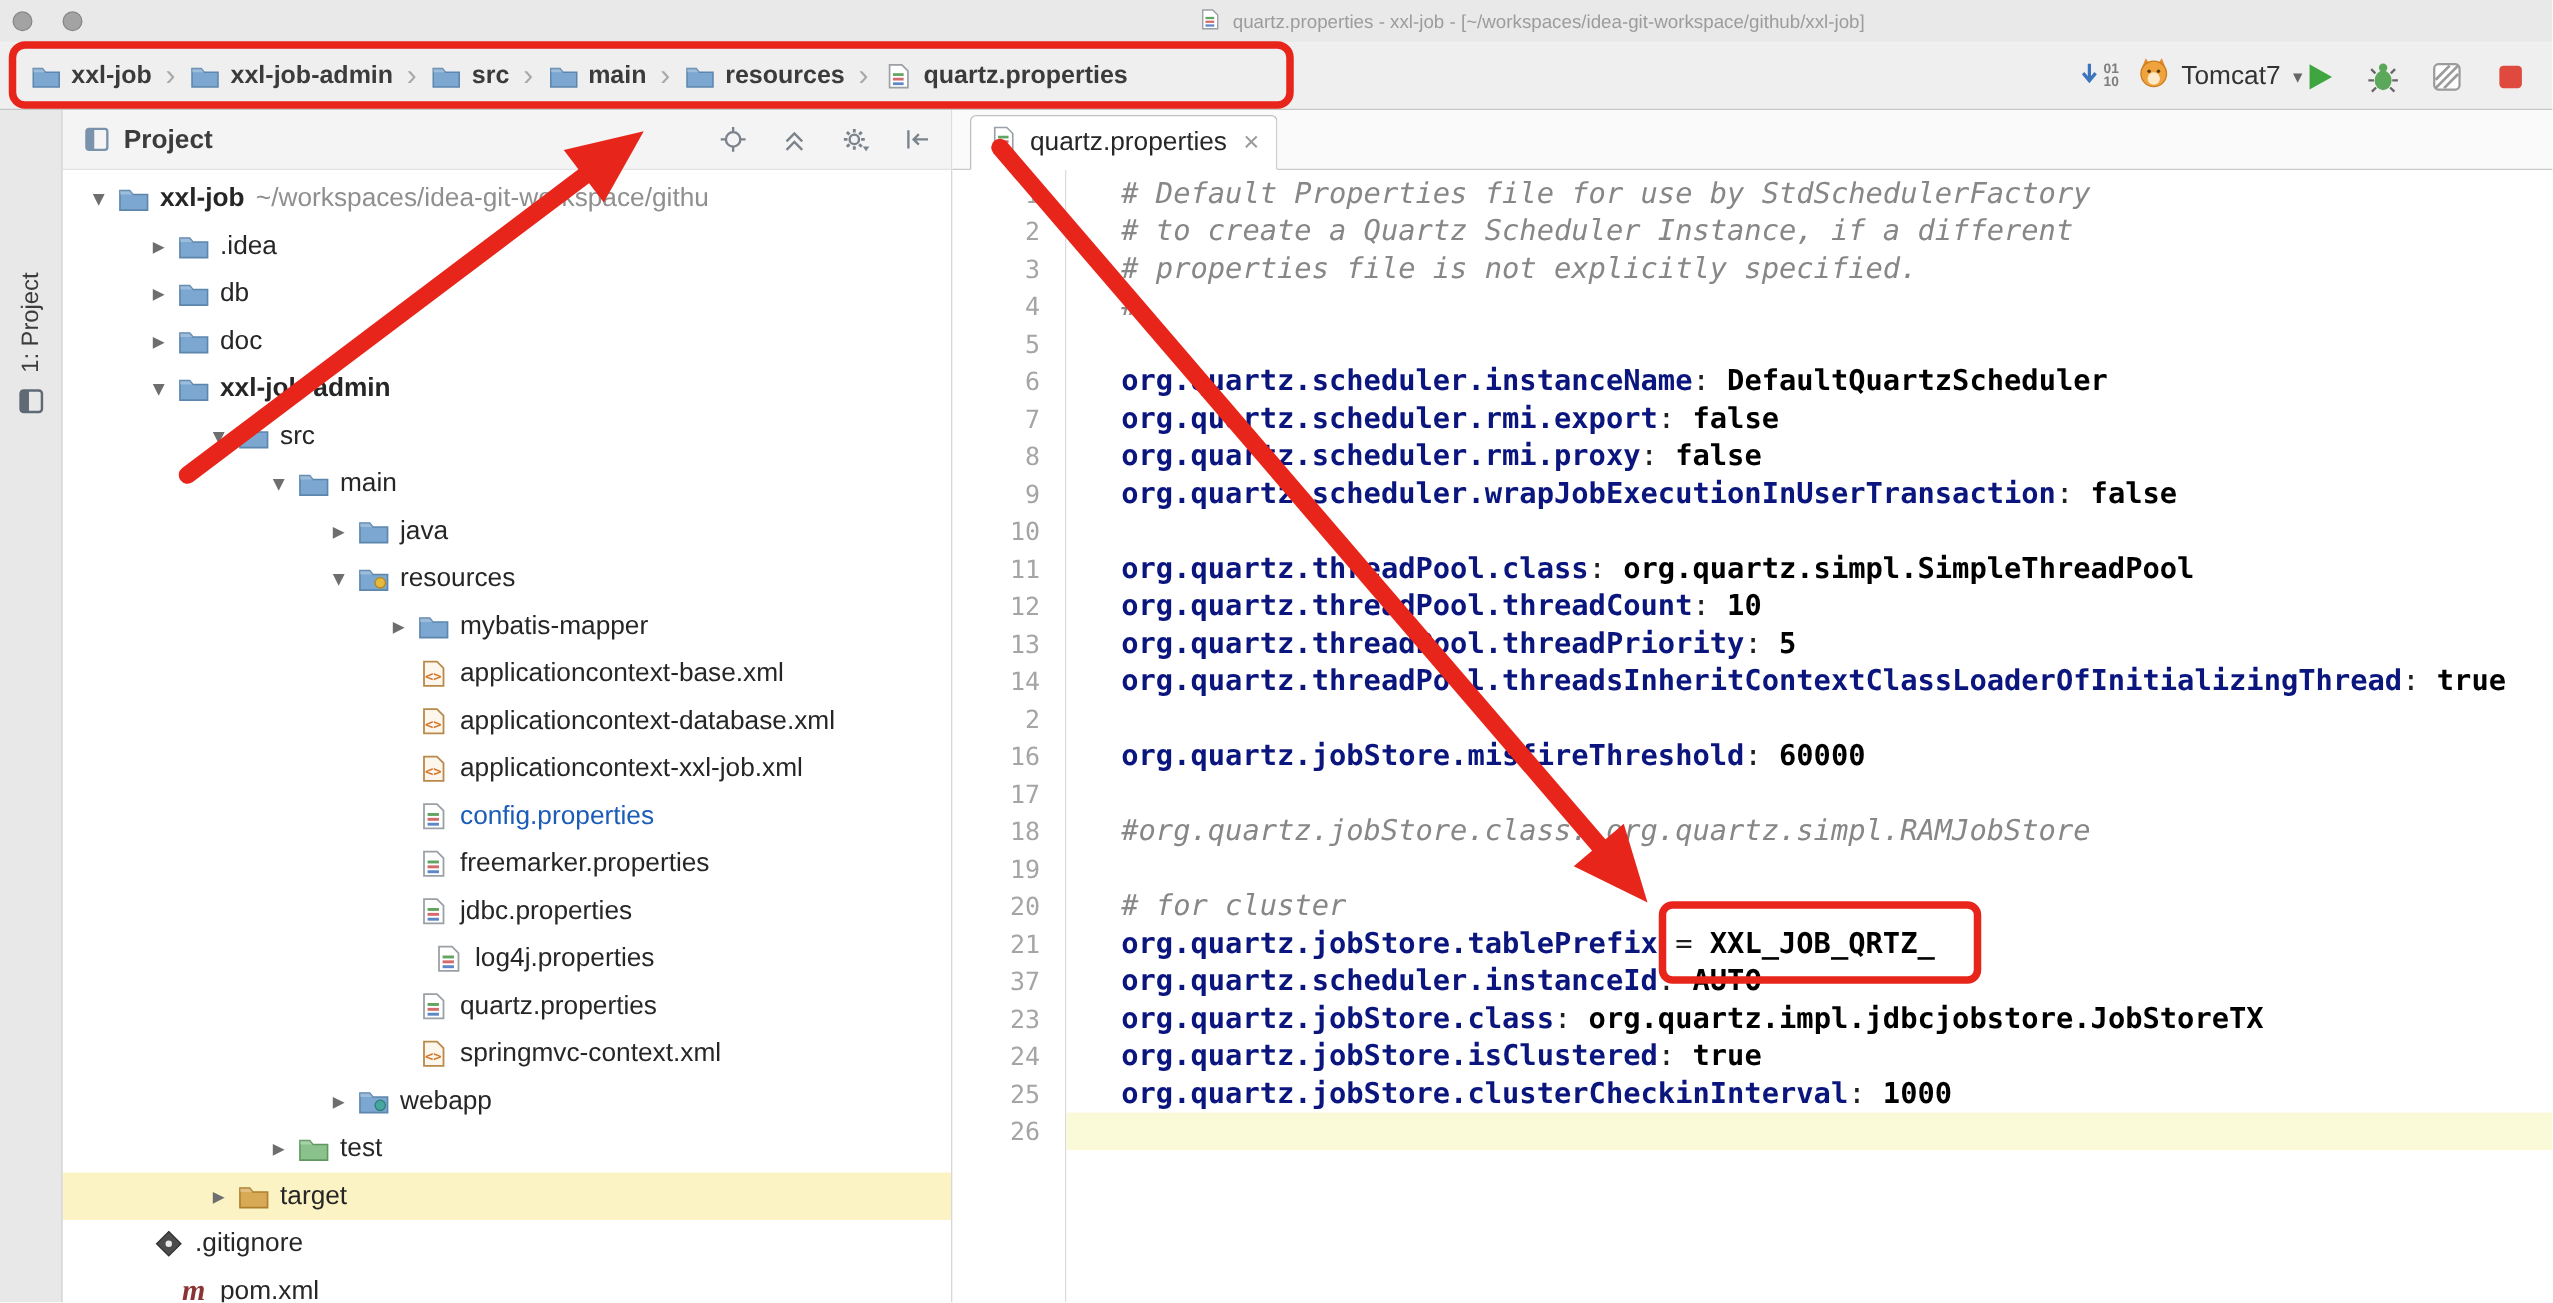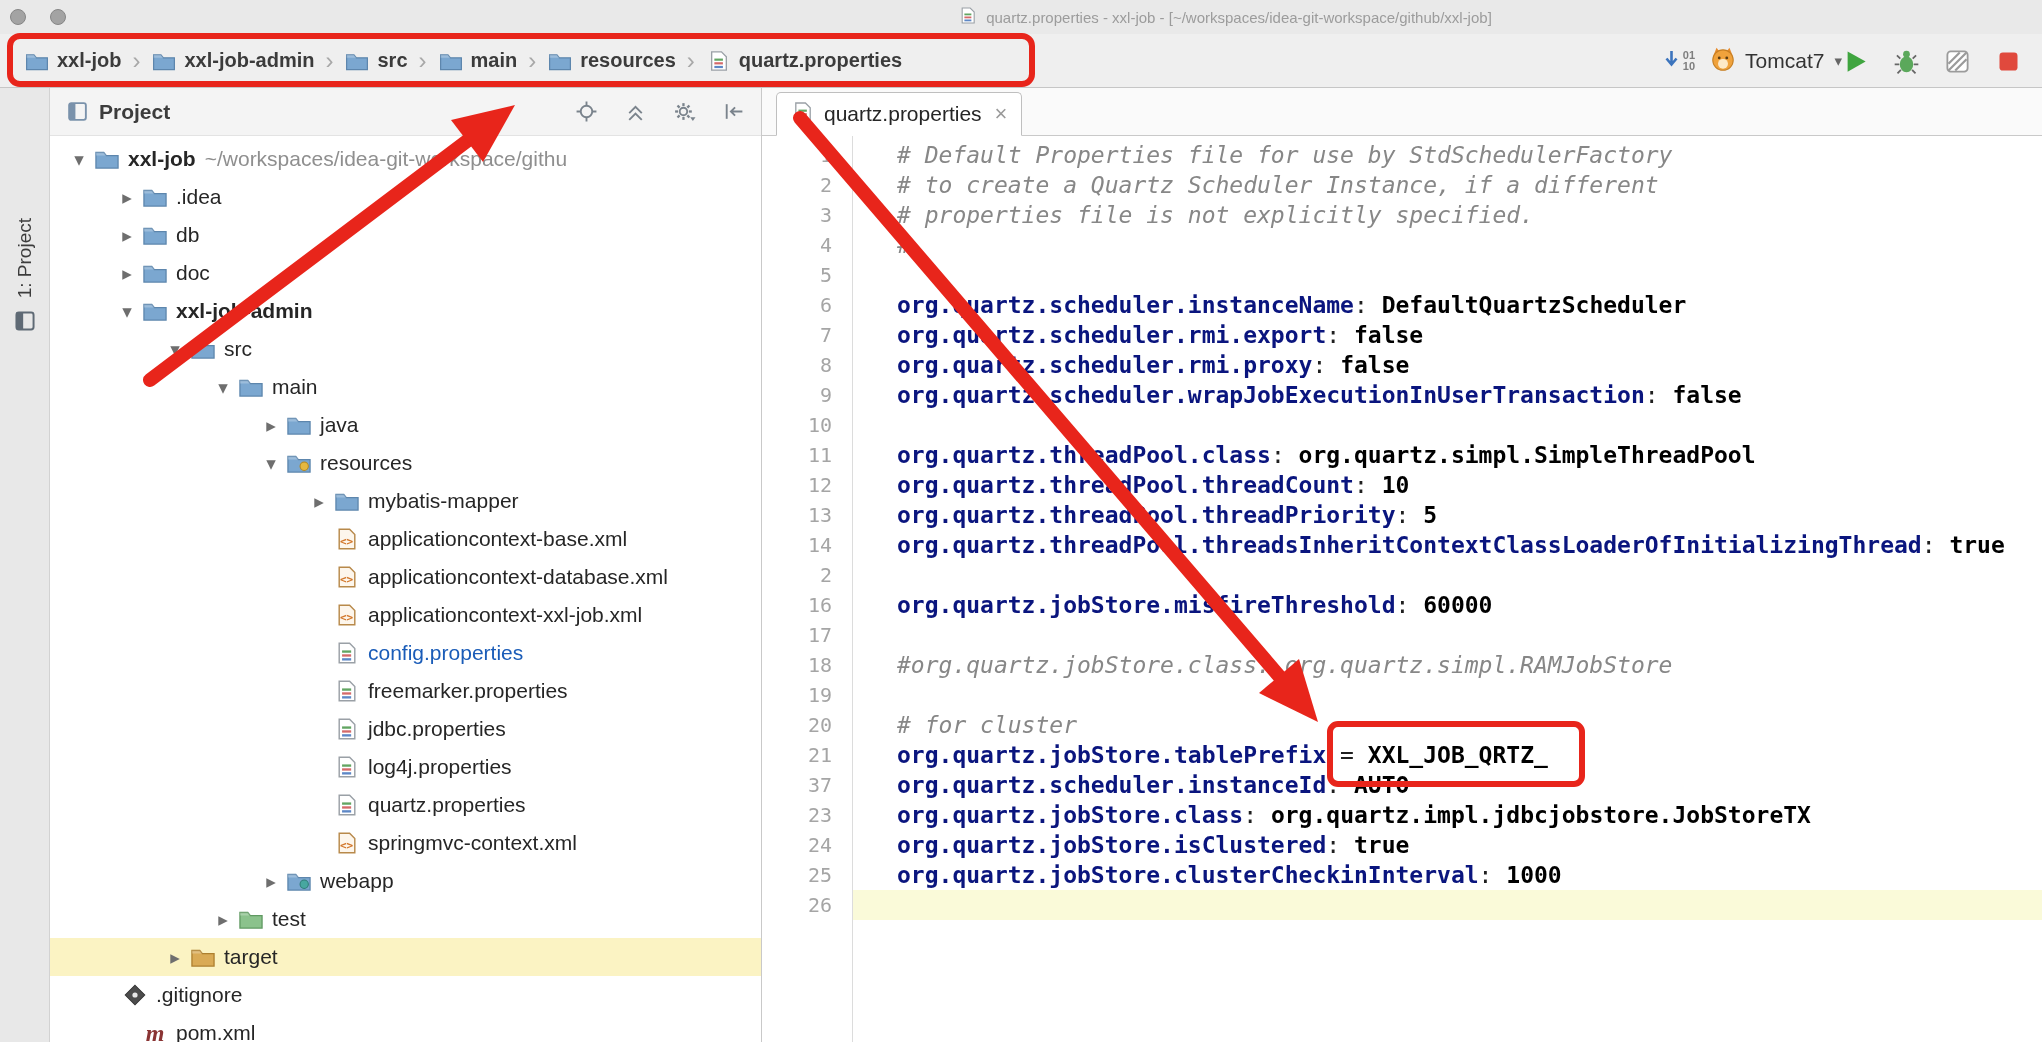--- a/index.html
+++ b/index.html
@@ -376,21 +376,21 @@
           <div class="row" style="padding-left: 254px;">
             <span class="tree-arrow"></span>
             <svg class="ic" viewBox="0 0 20 18">
               <path d="M4 1.5 h8 l4 4 v11 h-12 z" fill="#ffffff" stroke="#9aa0a6" stroke-width="1.1"></path>
               <rect x="6.2" y="7" width="7" height="1.8" fill="#62a562"></rect>
               <rect x="6.2" y="10" width="7" height="1.8" fill="#d46a6a"></rect>
               <rect x="6.2" y="13" width="7" height="1.8" fill="#5d87c6"></rect>
             </svg>
             <span class="tree-label">jdbc.properties</span>
           </div>
-          <div class="row" style="padding-left: 254px;">
+          <div class="row" style="padding-left: 254px; margin-left: 12px;">
             <span class="tree-arrow"></span>
             <svg class="ic" viewBox="0 0 20 18">
               <path d="M4 1.5 h8 l4 4 v11 h-12 z" fill="#ffffff" stroke="#9aa0a6" stroke-width="1.1"></path>
               <rect x="6.2" y="7" width="7" height="1.8" fill="#62a562"></rect>
               <rect x="6.2" y="10" width="7" height="1.8" fill="#d46a6a"></rect>
               <rect x="6.2" y="13" width="7" height="1.8" fill="#5d87c6"></rect>
             </svg>
             <span class="tree-label">log4j.properties</span>
           </div>
           <div class="row" style="padding-left: 254px;">

